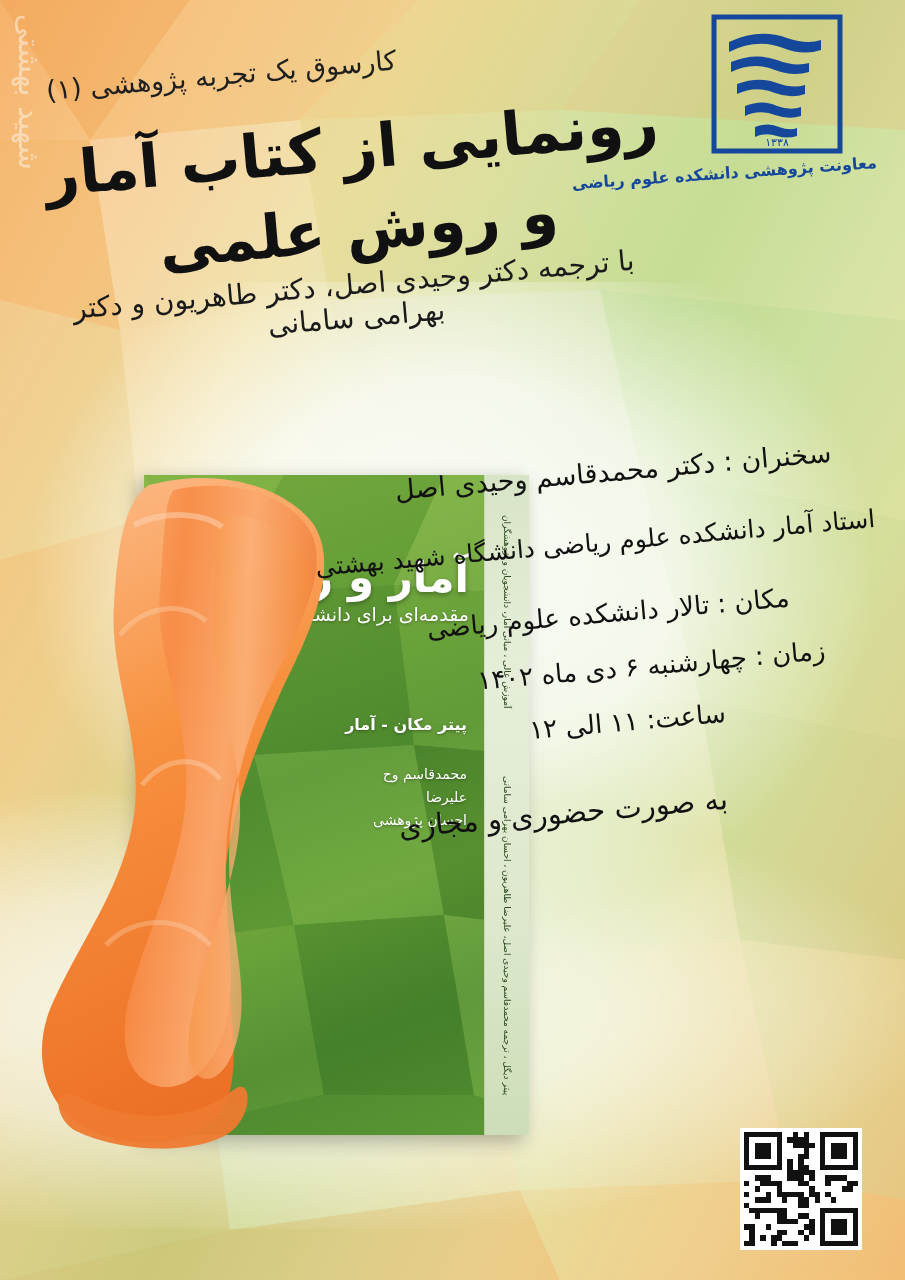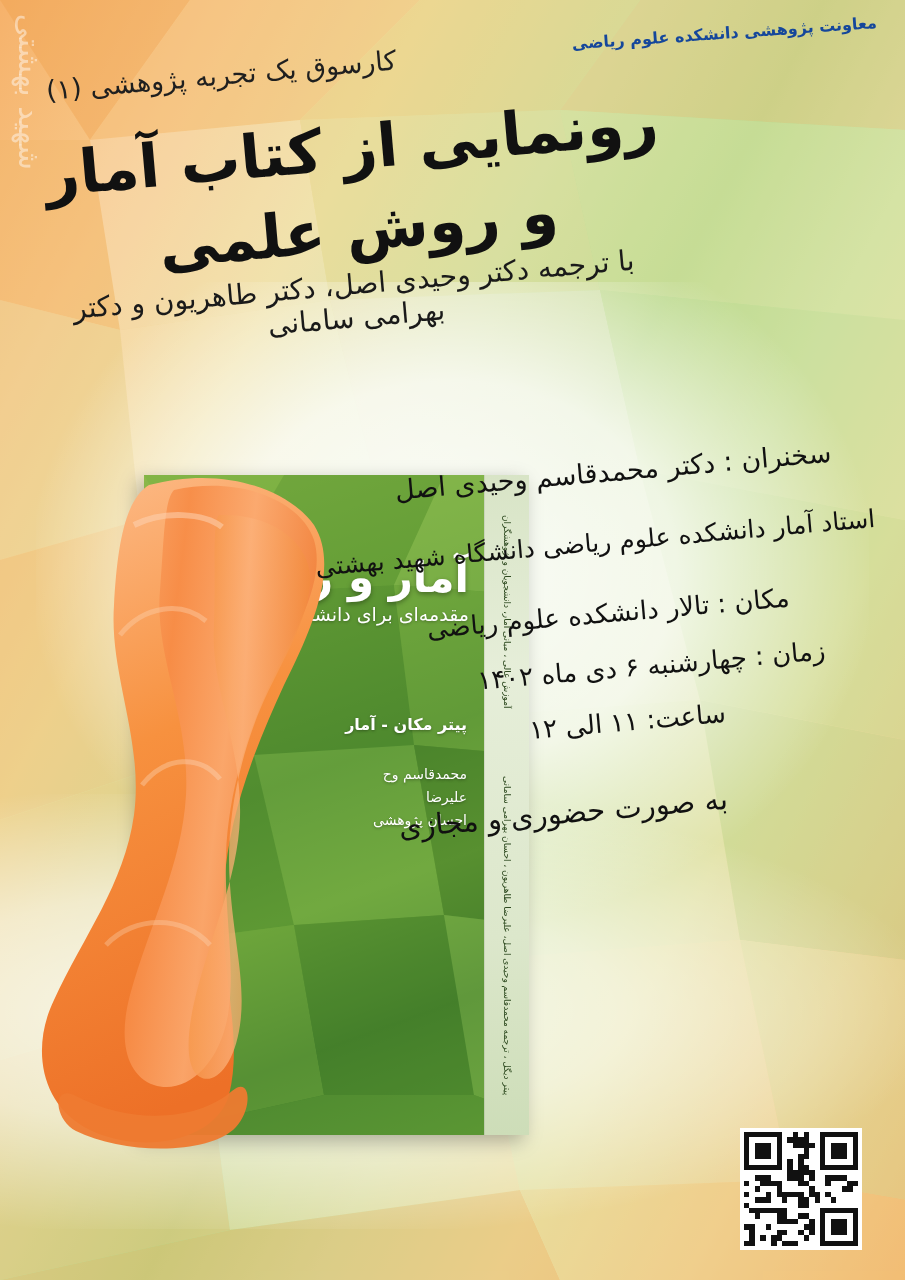--- a/index.html
+++ b/index.html
@@ -335,20 +335,33 @@
         <polygon points="740,940 905,960 905,1200 790,1180" fill="#cfe099"></polygon>
         <polygon points="0,1280 230,1230 520,1190 560,1280" fill="#f0ab57"></polygon>
         <polygon points="560,1280 520,1190 790,1180 905,1200 905,1280" fill="#eccf84"></polygon>
       </g>
     </svg>
     <div class="bg-wash"></div>
     <div class="bg-wash2"></div>
   </div>
 
   <div class="logo-block">
+    <div class="logo-mark">
+      <svg viewBox="0 0 132 140" width="132" height="140">
+        <rect x="3" y="3" width="126" height="134" fill="none" stroke="#15479b" stroke-width="5"></rect>
+        <g fill="#15479b">
+          <path d="M18 28 q30 -14 58 -4 q20 7 34 2 l0 10 q-18 6 -38 -2 q-26 -10 -54 4 z"></path>
+          <path d="M20 48 q24 -10 46 -2 q18 7 32 3 l0 9 q-16 5 -34 -2 q-22 -9 -44 2 z"></path>
+          <path d="M26 70 q22 -8 40 -1 q16 6 28 2 l0 9 q-14 5 -30 -1 q-19 -8 -38 1 z"></path>
+          <path d="M34 92 q18 -7 32 0 q14 5 24 1 l0 9 q-12 4 -26 -1 q-16 -6 -30 1 z"></path>
+          <path d="M44 113 q14 -5 24 0 q11 4 18 1 l0 8 q-10 3 -20 0 q-12 -4 -22 1 z"></path>
+        </g>
+        <text x="66" y="132" fill="#15479b" font-size="11" text-anchor="middle" font-family="'DejaVu Sans',sans-serif">۱۳۳۸</text>
+      </svg>
+    </div>
     <div class="logo-caption">معاونت پژوهشی دانشکده علوم ریاضی</div>
   </div>
 
   <div class="watermark">شهید بهشتی</div>
 
   <div class="kicker">کارسوق یک تجربه پژوهشی (۱)</div>
   <div class="title">رونمایی از کتاب آمار و روش علمی</div>
   <div class="subtitle">با ترجمه دکتر وحیدی اصل، دکتر طاهریون و دکتر بهرامی سامانی</div>
 
   <div class="details">

